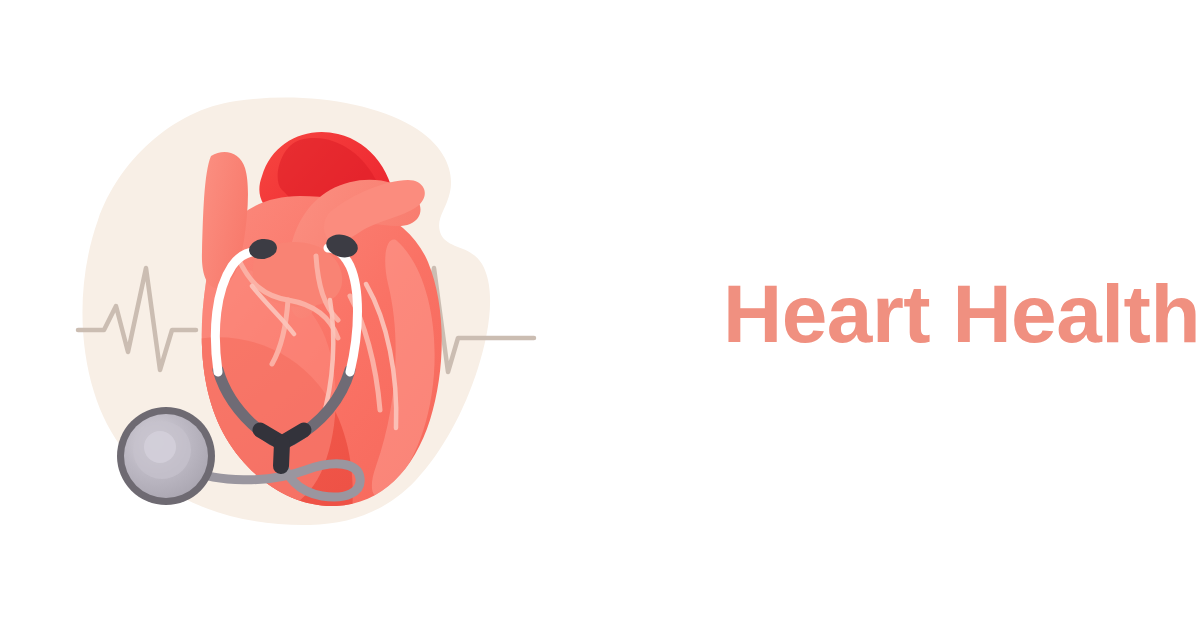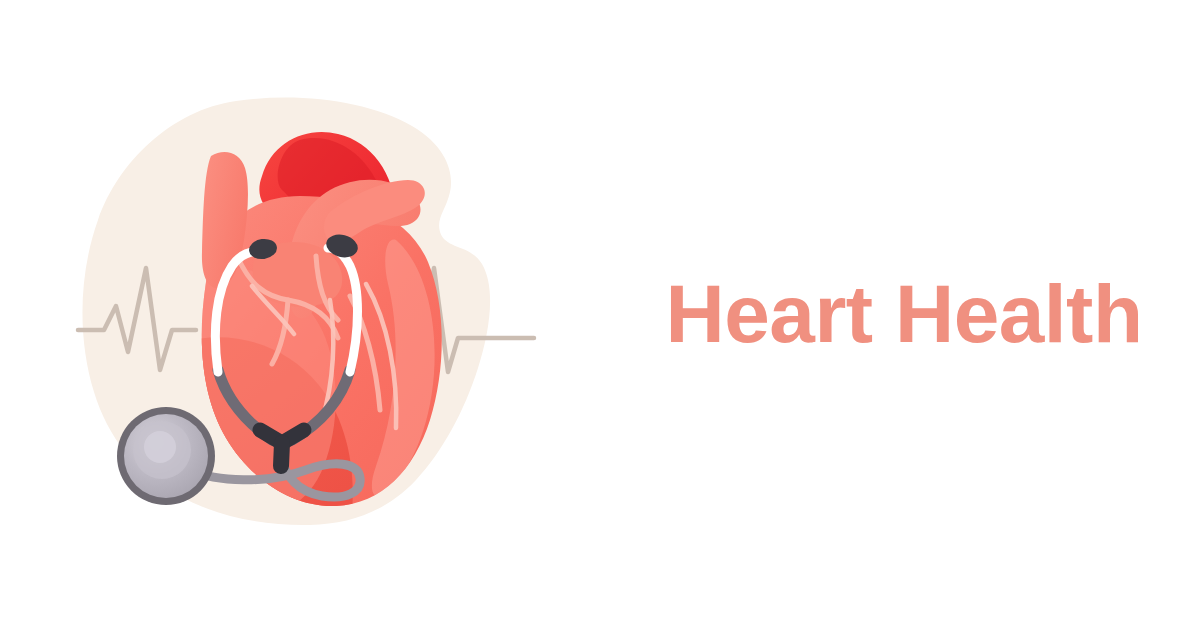--- a/index.html
+++ b/index.html
@@ -29,21 +29,21 @@
     height: 628px;
   }
   #title-area {
     position: absolute;
     left: 600px;
     top: 0px;
     width: 600px;
     height: 628px;
     display: flex;
     align-items: center;
-    justify-content: center;
+    justify-content: flex-end;
   }
   #page-title {
     font-family: "Liberation Sans", sans-serif;
     font-weight: bold;
     font-size: 82px;
     line-height: 1;
     letter-spacing: -0.5px;
     color: #F09080;
     margin: 0;
     padding: 0 0 0 8px;

